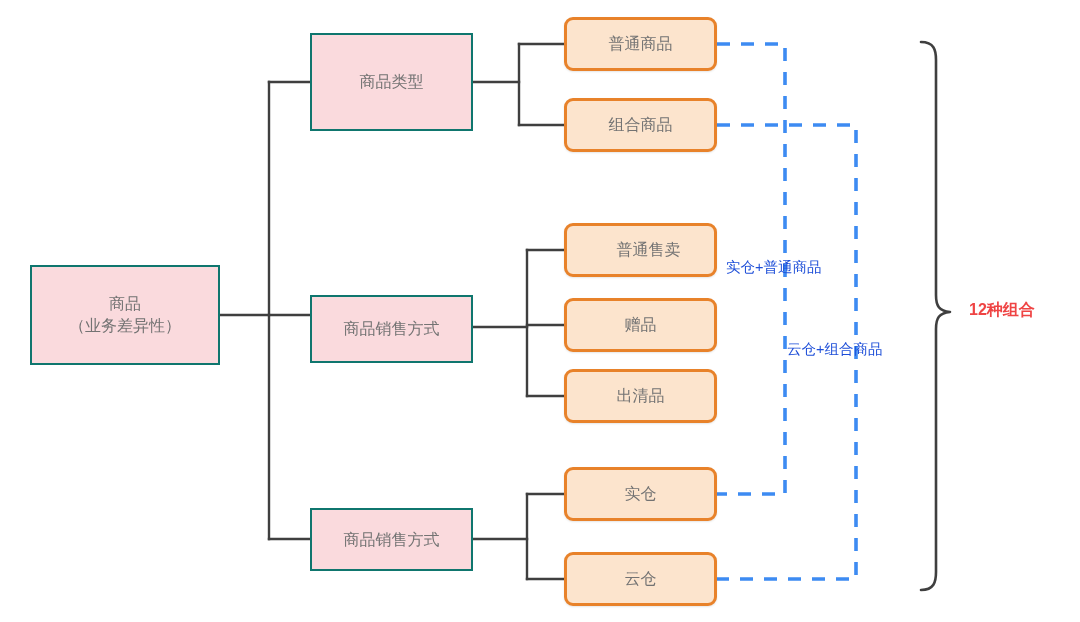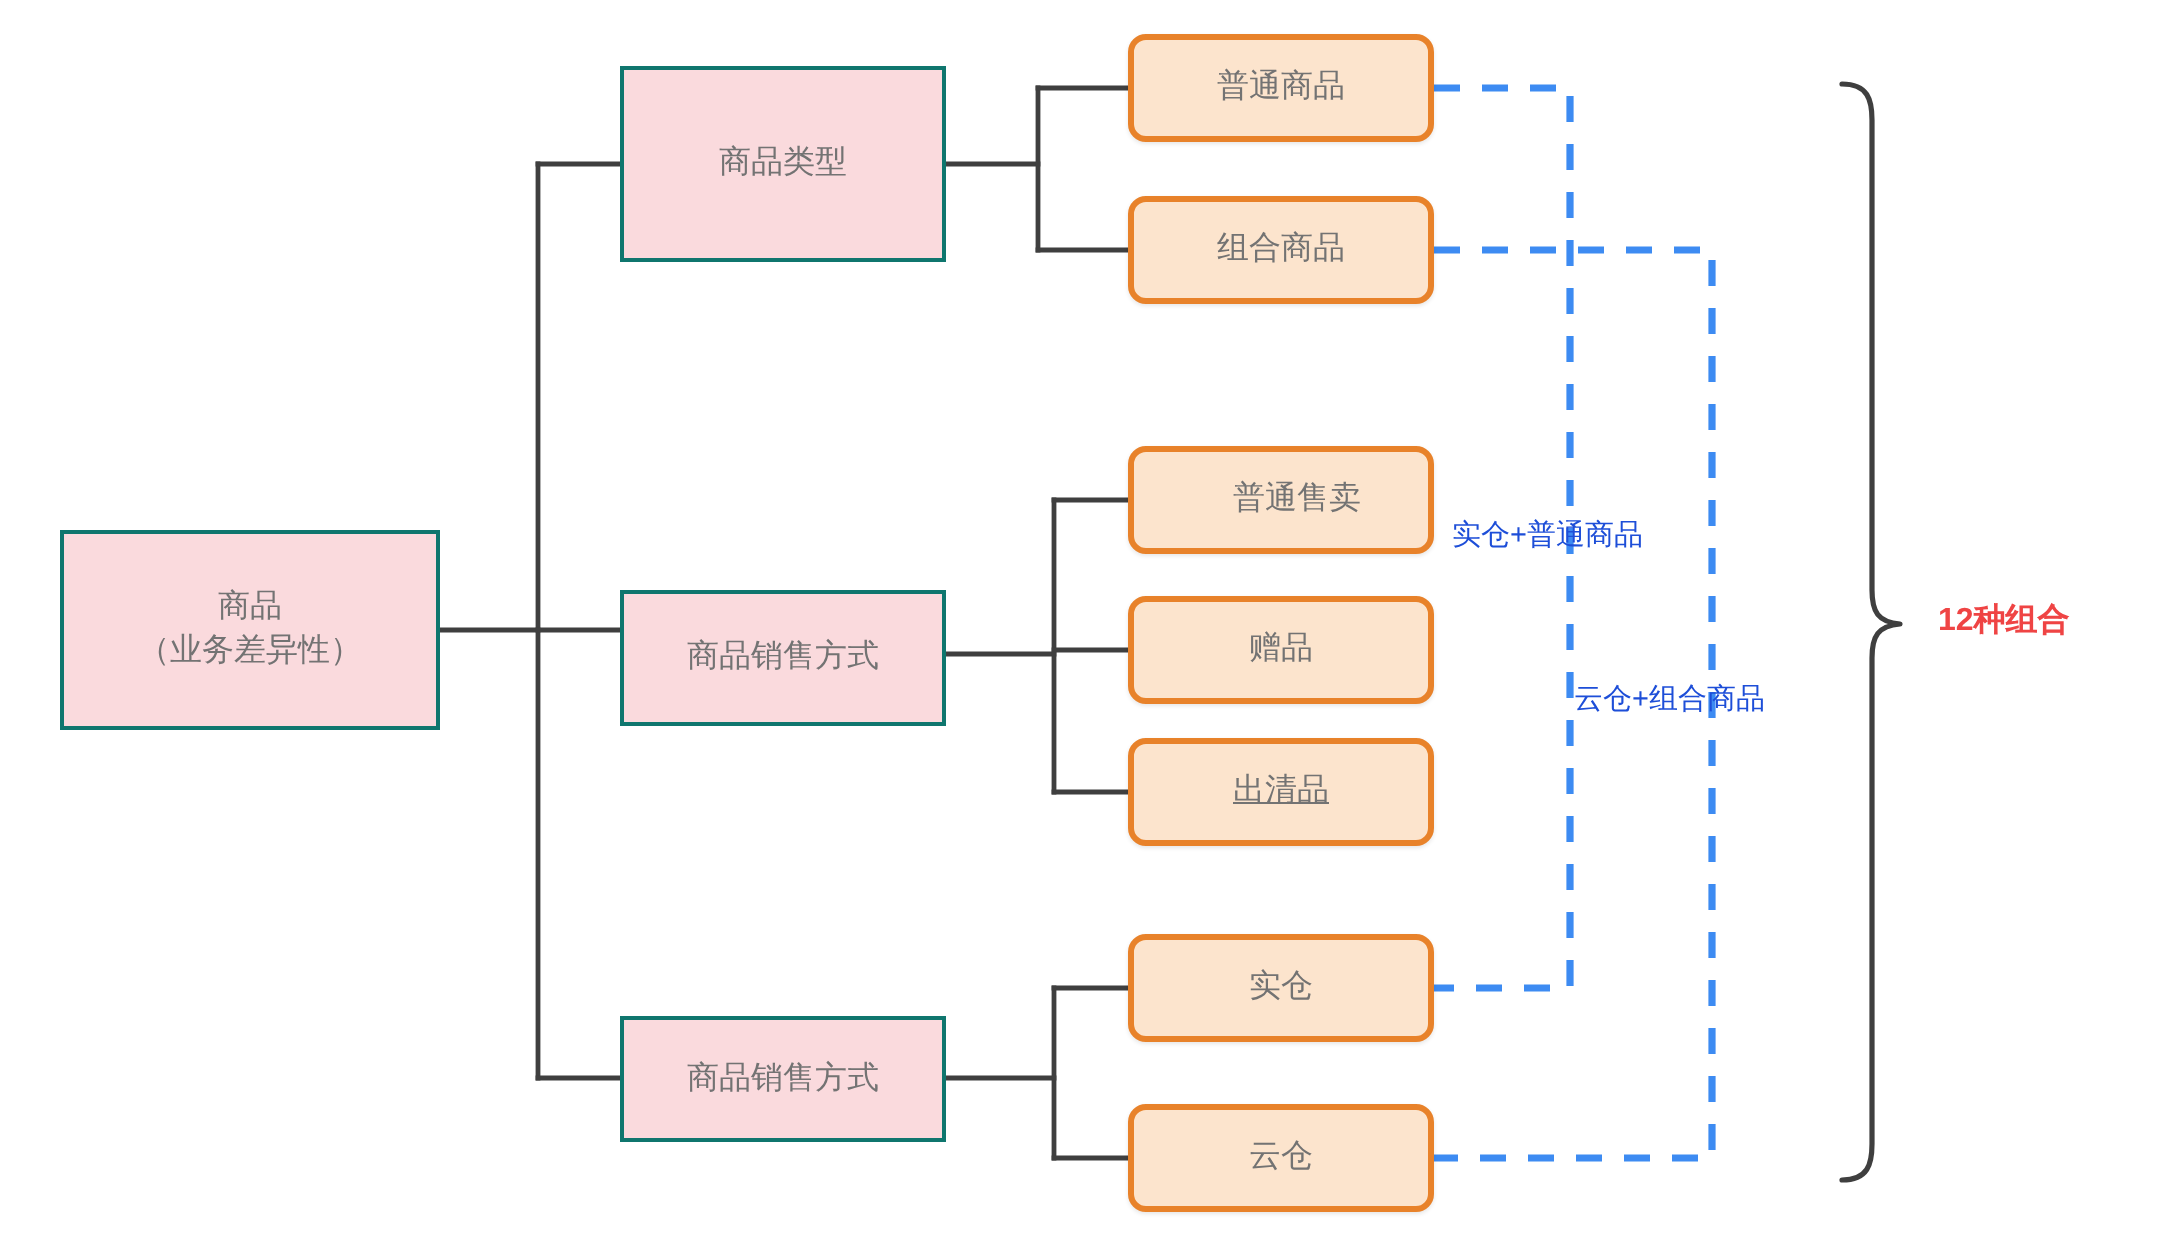--- a/index.html
+++ b/index.html
@@ -120,21 +120,21 @@
   <div class="node pink" style="left:310px;top:508px;width:163px;height:63px;">商品销售方式</div>
 
   <div class="node orange" style="left:564px;top:17px;width:153px;height:54px;">普通商品</div>
 
   <div class="node orange" style="left:564px;top:98px;width:153px;height:54px;">组合商品</div>
 
   <div class="node orange" style="left:564px;top:223px;width:153px;height:54px;padding-left:16px;">普通售卖</div>
 
   <div class="node orange" style="left:564px;top:298px;width:153px;height:54px;">赠品</div>
 
-  <div class="node orange" style="left:564px;top:369px;width:153px;height:54px;text-decoration:underline;">出清品</div>
+  <div class="node orange" style="left:564px;top:369px;width:153px;height:54px;">出清品</div>
 
   <div class="node orange" style="left:564px;top:467px;width:153px;height:54px;">实仓</div>
 
   <div class="node orange" style="left:564px;top:552px;width:153px;height:54px;">云仓</div>
 
   <div class="edge-label" style="left:726px;top:258px;">实仓+普通商品</div>
 
   <div class="edge-label" style="left:787px;top:340px;">云仓+组合商品</div>
 
   <div class="brace-label" style="left:969px;top:300px;">12种组合</div>

